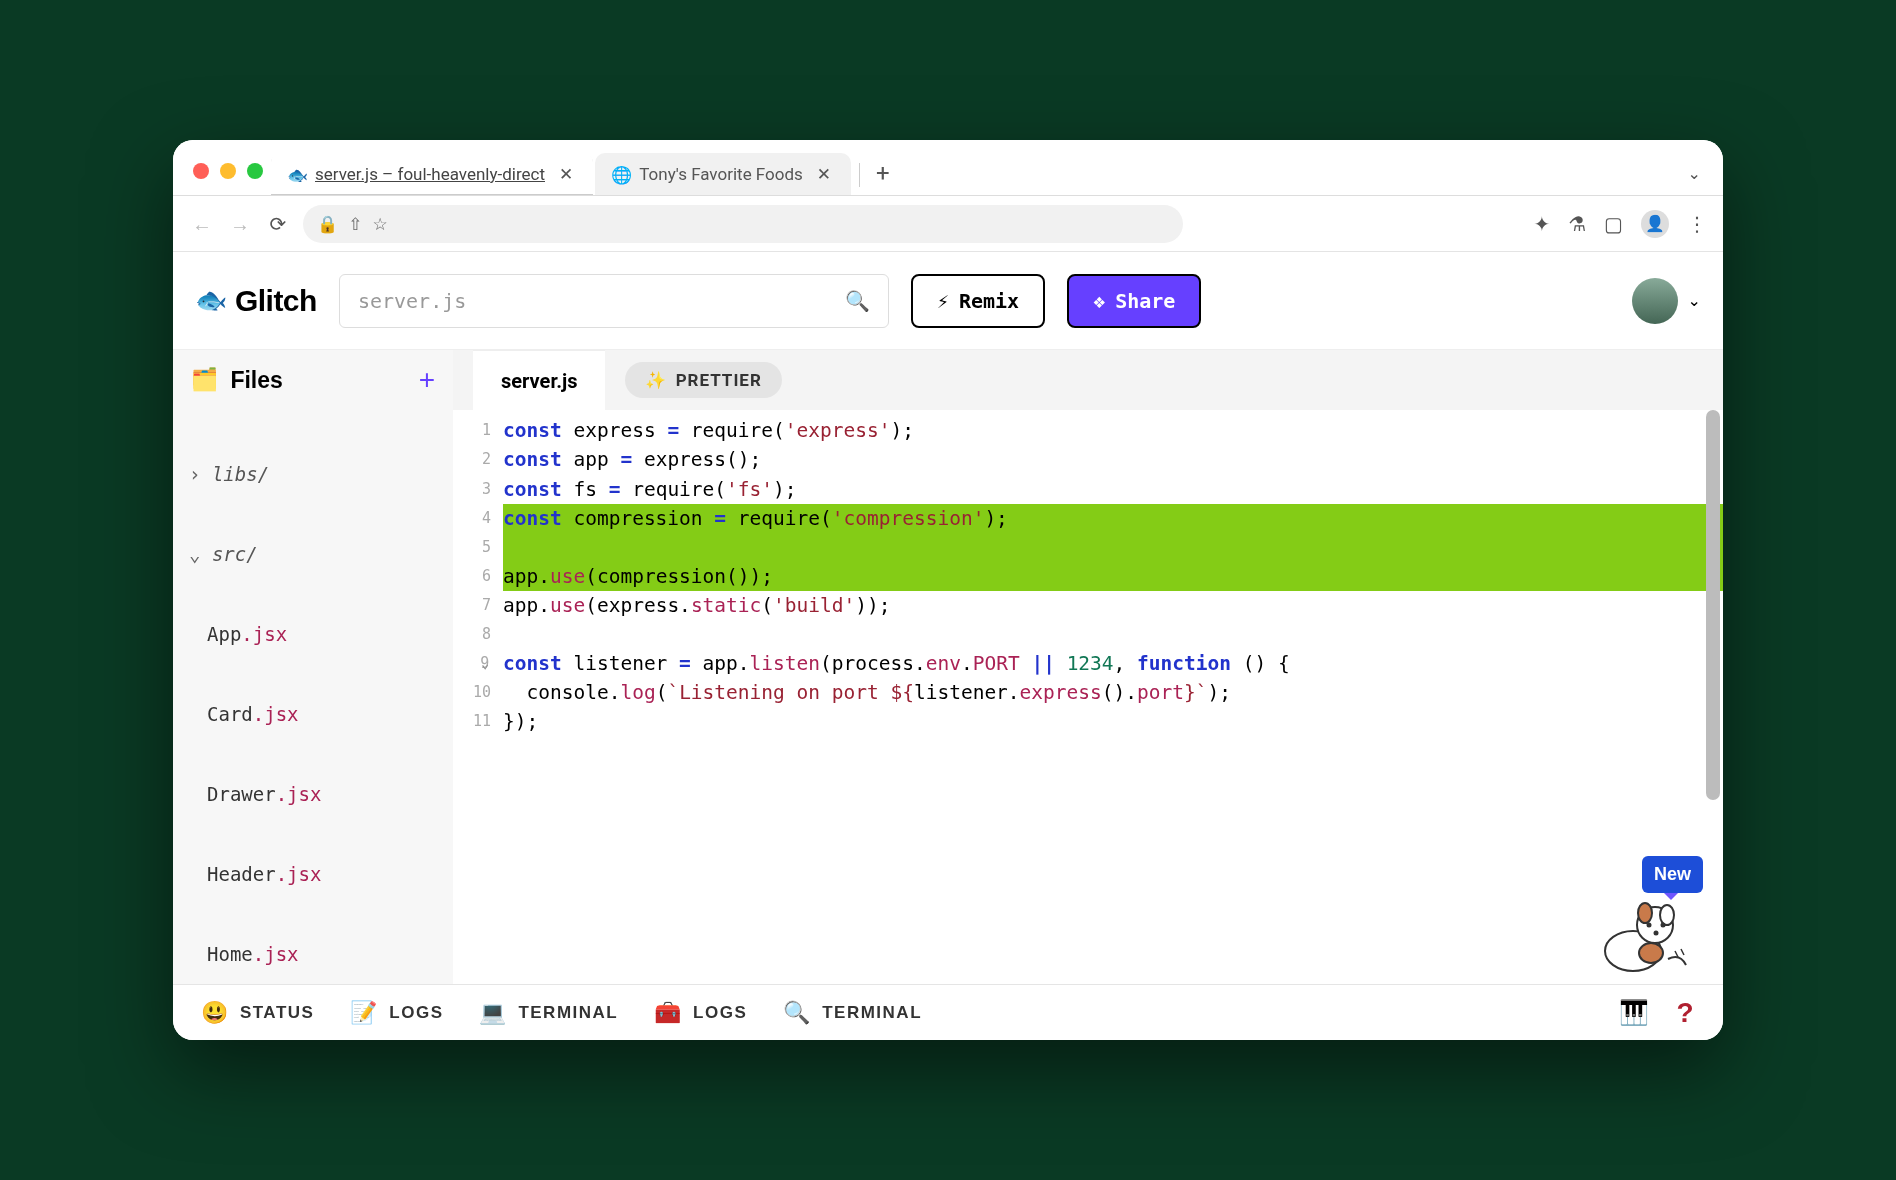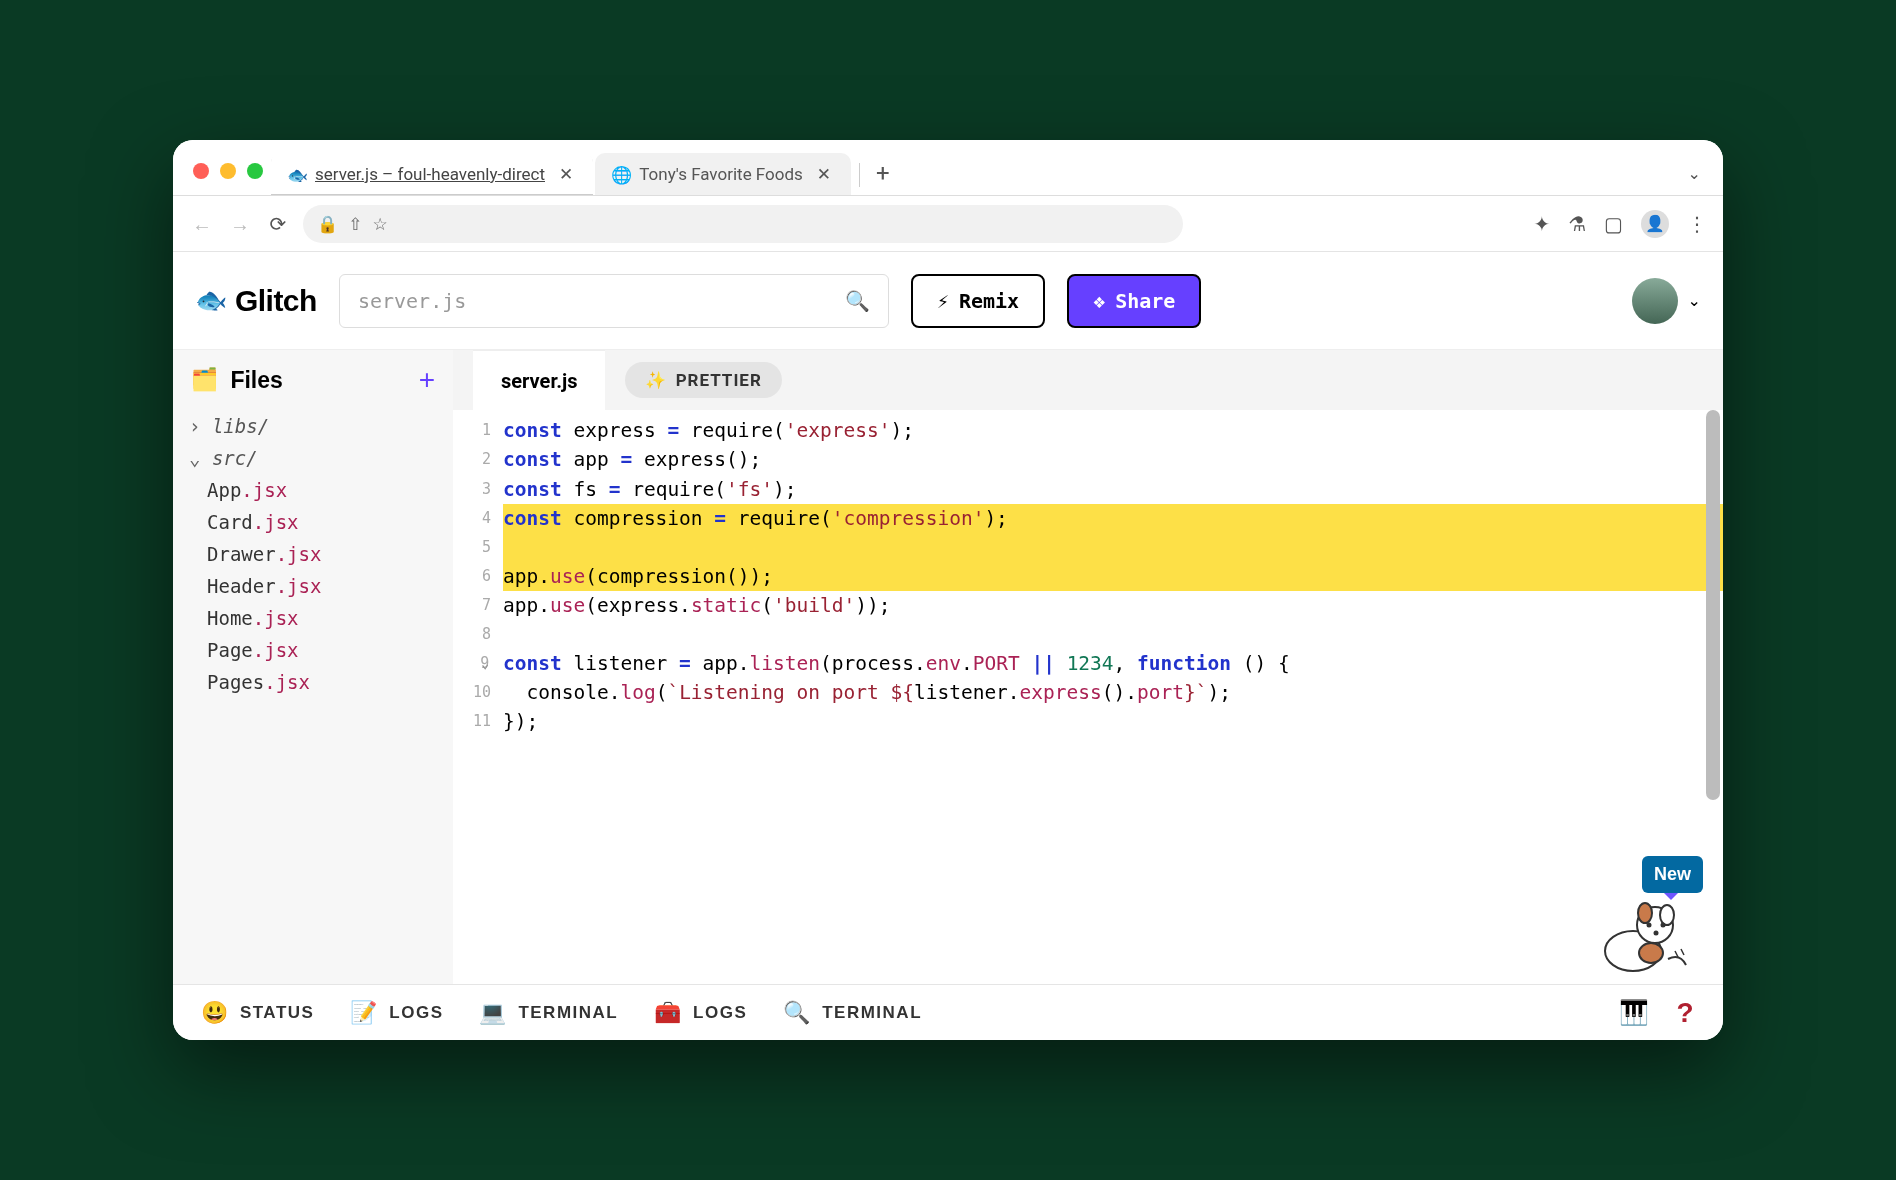--- a/index.html
+++ b/index.html
@@ -94,48 +94,48 @@
 .btn.share { background:#6640ff; border:2.5px solid #000; color:#fff; }
 .appheader .user { margin-left:auto; display:flex; align-items:center; gap:10px; }
 .appheader .user .pic { width:46px;height:46px;border-radius:50%;background:linear-gradient(#8a9,#465);}
 
 .body { flex:1; display:flex; overflow:hidden; background:#f7f7f7; }
 .sidebar { width:280px; background:#f7f7f7; display:flex; flex-direction:column; font-family:SFMono-Regular,Menlo,monospace; font-size:19px; }
 .sidehdr { display:flex; align-items:center; gap:12px; padding:14px 18px; font-family:-apple-system,sans-serif; font-weight:800; font-size:23px; }
 .sidehdr .box { font-size:22px; }
 .sidehdr .plus { margin-left:auto; color:#6640ff; font-size:28px; font-weight:400; cursor:pointer; }
 .tree { padding: 0 6px; }
-.tree .row { padding:5px 10px; color:#333; cursor:pointer; white-space:nowrap; }
+.tree .row { padding:5px 10px; color:#333; cursor:pointer; white-space:nowrap;margin-top:48px; }
 .tree .folder::before { content:"› "; color:#666; }
 .tree .folder.open::before { content:"⌄ "; }
 .tree .file { padding-left:28px; }
 .tree .file .ext { color:#aa2255; }
 .tree .foldername { font-style:italic; color:#555; }
 
 .editor { flex:1; display:flex; flex-direction:column; background:#f4f4f4; position:relative; }
 .edtabs { height:60px; display:flex; align-items:center; gap:20px; padding:0 20px; }
 .edtab { background:#fff; height:60px; padding:0 28px; display:flex; align-items:center; font-weight:700; font-size:20px; border-radius:0; border-top:1px solid #eee; }
 .pill { background:#e4e4e4; border-radius:20px; padding:8px 20px; font-size:17px; font-weight:700; color:#333; letter-spacing:1px; display:flex; gap:8px; }
 .code { background:#fff; flex:1; overflow:auto; font-family:SFMono-Regular,Menlo,monospace; font-size:19.5px; line-height:1.5; padding:6px 0 0; position:relative; }
 .line { display:flex; }
 .gut { width:50px; text-align:right; padding-right:12px; color:#aaa; user-select:none; font-size:15px; line-height:1.9; }
 .src { flex:1; white-space:pre; padding-right:20px; }
-.line.hl .src { background:#fde047; }
+.line.hl .src { background:#84cc16; }
 .kw { color:#2233cc; font-weight:700; }
 .str { color:#992233; }
 .prop { color:#aa2255; }
 .num { color:#117755; }
 .op { color:#2233cc; font-weight:700;}
 .fold { color:#888; font-size:13px; margin-left:-8px; margin-right:2px;}
 .scrollbar { position:absolute; right:3px; top:0; width:14px; height:390px; background:#bcbcbc; border-radius:7px; }
 .mascot {
   position:absolute; right:20px; bottom:8px; width:110px; height:120px;
 }
 .mascot .bubble {
-  position:absolute; top:0; right:0; background:#0369a1; color:#fff;
+  position:absolute; top:0; right:0; background:#1d4ed8; color:#fff;
   font-family:-apple-system,sans-serif; font-weight:600; font-size:18px;
   padding:5px 12px; border-radius:6px;
 }
 .mascot .bubble::after {
   content:""; position:absolute; bottom:-7px; left:22px;
   border:7px solid transparent; border-top-color:#6e55ff; border-bottom:none;
 }
 .mascot .dogsvg { position:absolute; bottom:0; left:0; }
 
 .footer {

